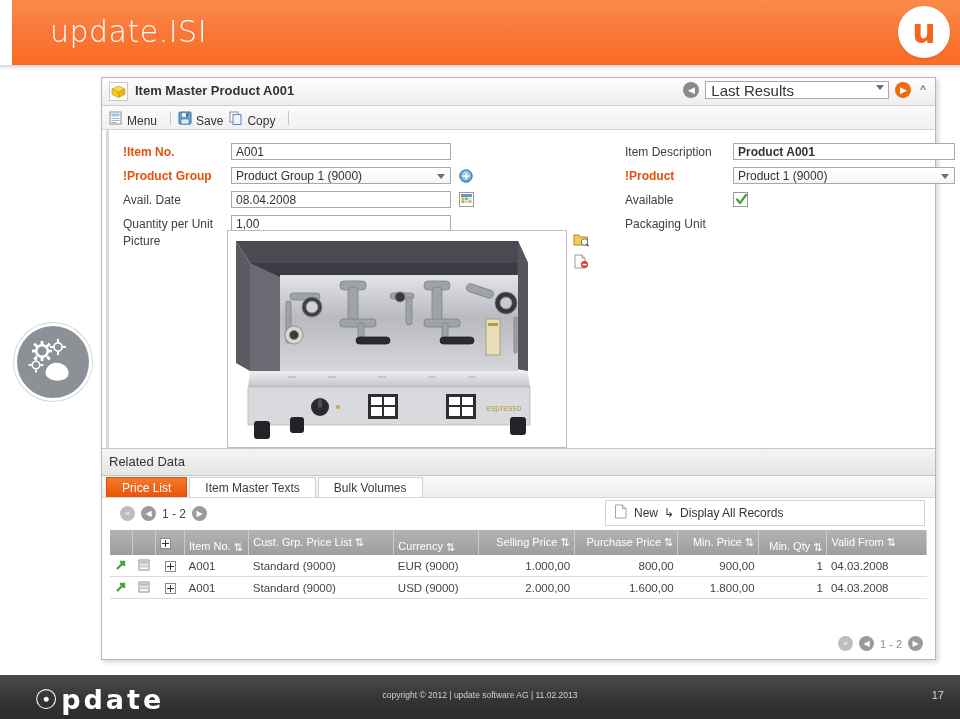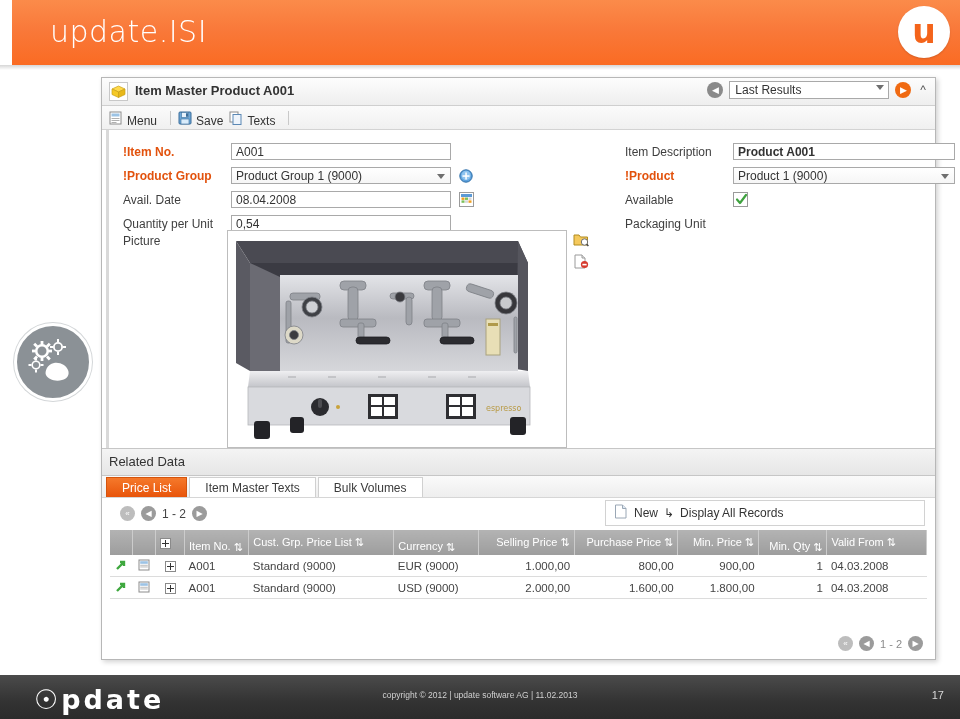--- a/index.html
+++ b/index.html
@@ -107,24 +107,24 @@
   }
   .tb-right { position: absolute; right: 6px; top: 3px; display: flex; align-items: center; gap: 6px; }
   .circ-btn {
     width: 16px; height: 16px; border-radius: 50%;
     display: inline-flex; align-items: center; justify-content: center;
     font-size: 9px; color: #fff; line-height: 1;
   }
   .circ-grey { background: #8a8a8a; }
   .circ-orange { background: #f06a12; }
   .combo-sm {
-    width: 160px; height: 18px;
+    width: 184px; height: 18px;
     border: 1px solid #a9a9a9;
     background: #fff;
-    font-size: 12px; color: #333;
+    font-size: 15px; color: #333;
     padding: 0 18px 0 5px;
     line-height: 17px;
     position: relative;
     box-sizing: border-box;
   }
   .combo-sm .arr {
     position: absolute; right: 4px; top: 3px;
     width: 0; height: 0;
     border-left: 4px solid transparent;
     border-right: 4px solid transparent;
@@ -446,21 +446,21 @@
         </span>
         <span>Save</span>
       </div>
       <div class="tb-item">
         <span>
           <svg width="14" height="14" viewBox="0 0 14 14" aria-hidden="true">
             <rect x="1" y="1" width="8" height="10" fill="#ffffff" stroke="#8c8c8c"></rect>
             <rect x="4" y="3.5" width="8" height="10" fill="#eef4fb" stroke="#5b88b5"></rect>
           </svg>
         </span>
-        <span>Texts</span>
+        <span>Copy</span>
       </div>
       <div class="tb-sep"></div>
     </div>
 
     <div class="content">
 
       <div class="form-col-left">
 
         <div class="frow">
           <div class="flabel req">Item No.</div>
@@ -495,21 +495,21 @@
               <rect x="8.5" y="4.5" width="3" height="2.4" fill="#d8d8d8"></rect>
               <rect x="1.5" y="7.4" width="3" height="2.4" fill="#7bbf5a"></rect>
               <rect x="5" y="7.4" width="3" height="2.4" fill="#d8d8d8"></rect>
               <rect x="8.5" y="7.4" width="3" height="2.4" fill="#f0a020"></rect>
             </svg>
           </span>
         </div>
 
         <div class="frow">
           <div class="flabel">Quantity per Unit</div>
-          <div class="finput w-left">0,54</div>
+          <div class="finput w-left">1,00</div>
         </div>
       </div>
 
       <div class="form-col-right">
 
         <div class="frow">
           <div class="flabel">Item Description</div>
           <div class="finput bold w-right">Product A001</div>
         </div>
 

